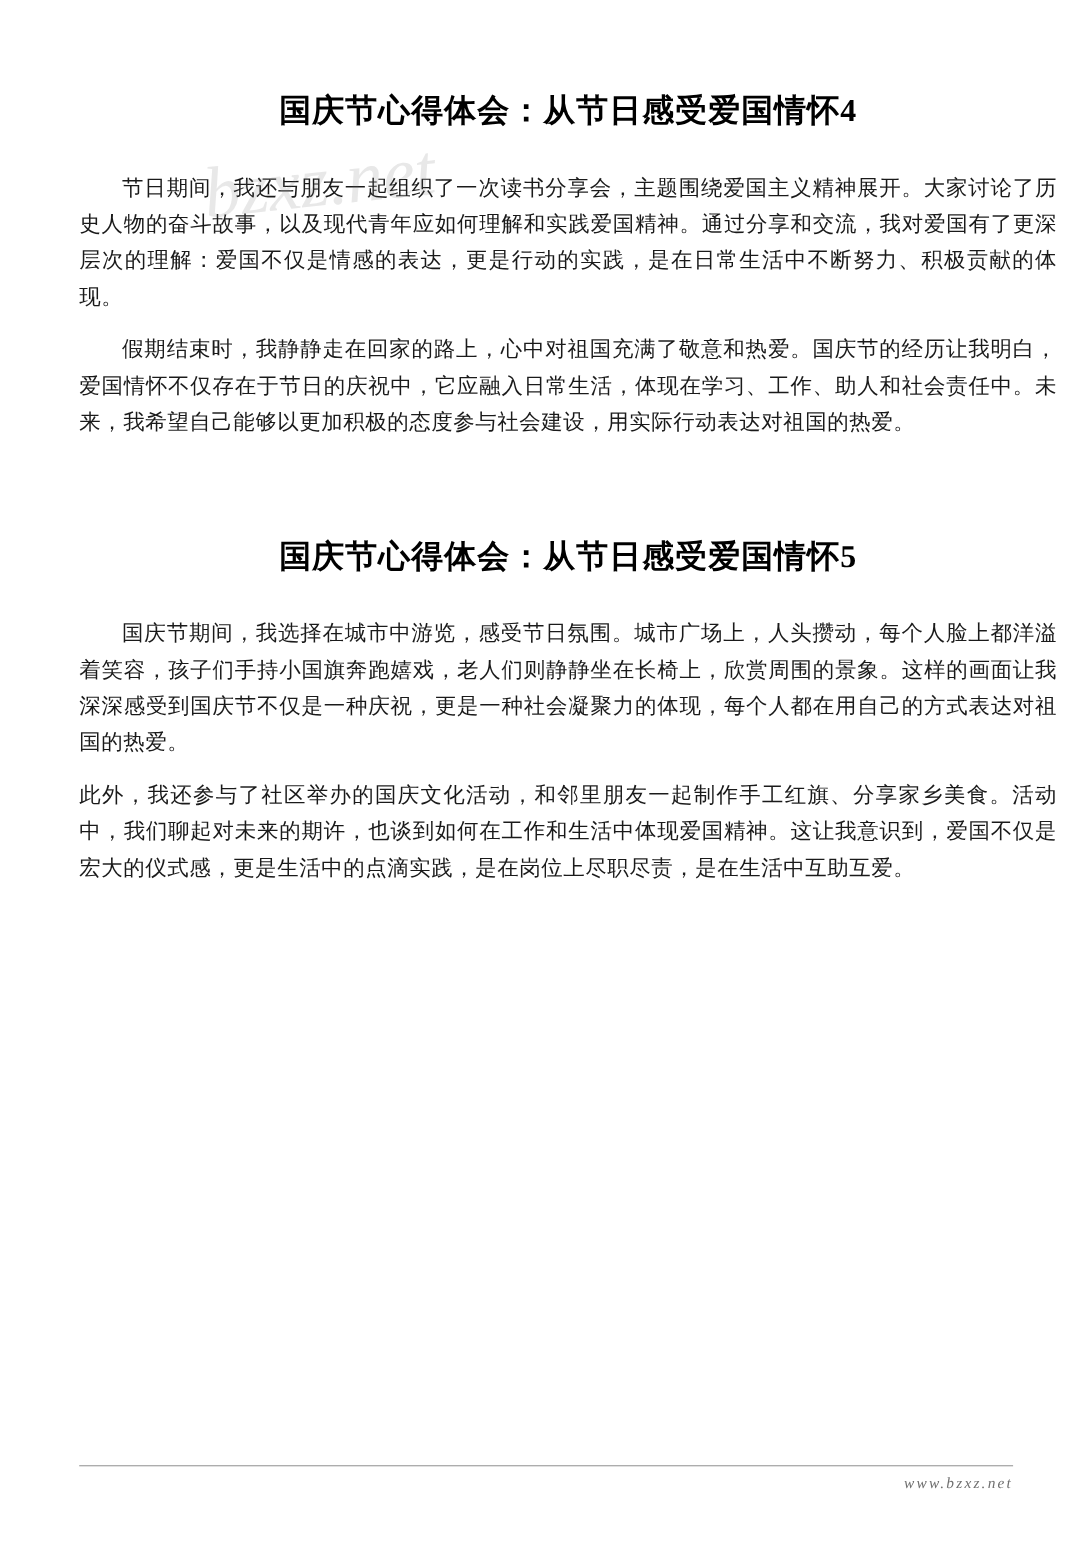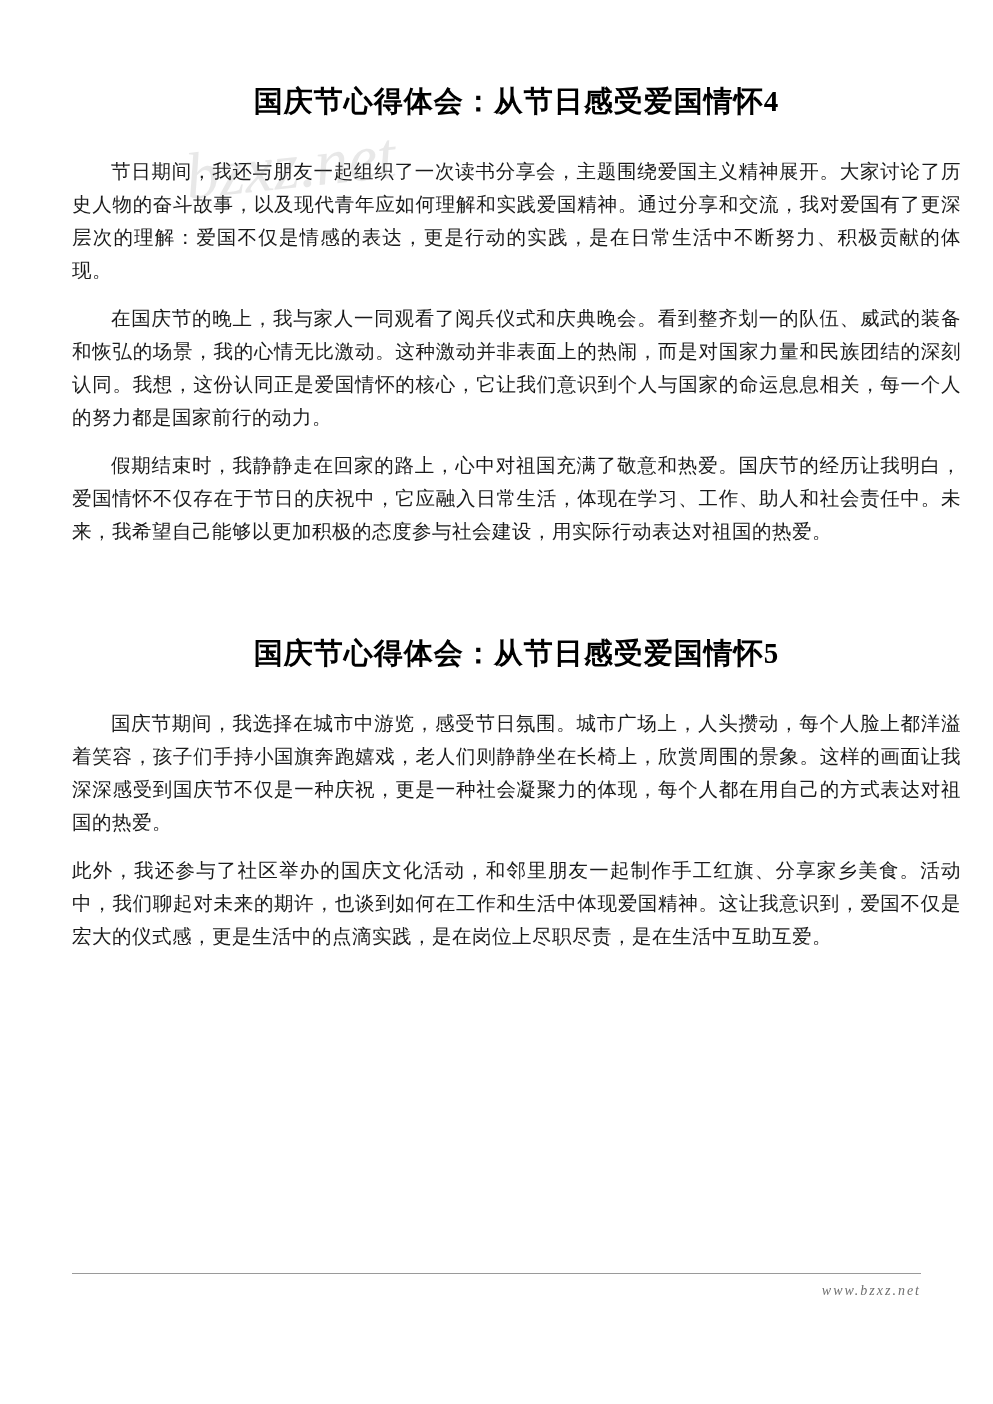--- a/index.html
+++ b/index.html
@@ -56,21 +56,21 @@
     pointer-events: none;
     user-select: none;
     font-family: "Liberation Serif", "DejaVu Serif", serif;
     white-space: nowrap;
   }
 
   .footer {
     position: absolute;
     left: 72px;
     right: 72px;
-    top: 1273px;
+    top: 1332px;
     border-top: 1px solid #9a9a9a;
   }
 
   .footer-site {
     text-align: right;
     font-size: 14px;
     font-style: italic;
     color: #6f6f6f;
     letter-spacing: 2px;
     padding-top: 9px;
@@ -82,21 +82,20 @@
 <div class="page">
 
   <div class="watermark">bzxz.net</div>
 
   <div class="content">
 
     <section class="section-1">
       <h1 class="essay-title">国庆节心得体会：从节日感受爱国情怀4</h1>
 
       <p class="para indent">节日期间，我还与朋友一起组织了一次读书分享会，主题围绕爱国主义精神展开。大家讨论了历史人物的奋斗故事，以及现代青年应如何理解和实践爱国精神。通过分享和交流，我对爱国有了更深层次的理解：爱国不仅是情感的表达，更是行动的实践，是在日常生活中不断努力、积极贡献的体现。</p>
-      <p class="para indent">在国庆节的晚上，我与家人一同观看了阅兵仪式和庆典晚会。看到整齐划一的队伍、威武的装备和恢弘的场景，我的心情无比激动。这种激动并非表面上的热闹，而是对国家力量和民族团结的深刻认同。我想，这份认同正是爱国情怀的核心，它让我们意识到个人与国家的命运息息相关，每一个人的努力都是国家前行的动力。</p>
       <p class="para indent">假期结束时，我静静走在回家的路上，心中对祖国充满了敬意和热爱。国庆节的经历让我明白，爱国情怀不仅存在于节日的庆祝中，它应融入日常生活，体现在学习、工作、助人和社会责任中。未来，我希望自己能够以更加积极的态度参与社会建设，用实际行动表达对祖国的热爱。</p>
     </section>
 
     <section class="section-2">
       <h1 class="essay-title">国庆节心得体会：从节日感受爱国情怀5</h1>
 
       <p class="para indent">国庆节期间，我选择在城市中游览，感受节日氛围。城市广场上，人头攒动，每个人脸上都洋溢着笑容，孩子们手持小国旗奔跑嬉戏，老人们则静静坐在长椅上，欣赏周围的景象。这样的画面让我深深感受到国庆节不仅是一种庆祝，更是一种社会凝聚力的体现，每个人都在用自己的方式表达对祖国的热爱。</p>
       <p class="para no-indent">此外，我还参与了社区举办的国庆文化活动，和邻里朋友一起制作手工红旗、分享家乡美食。活动中，我们聊起对未来的期许，也谈到如何在工作和生活中体现爱国精神。这让我意识到，爱国不仅是宏大的仪式感，更是生活中的点滴实践，是在岗位上尽职尽责，是在生活中互助互爱。</p>
     </section>
 

